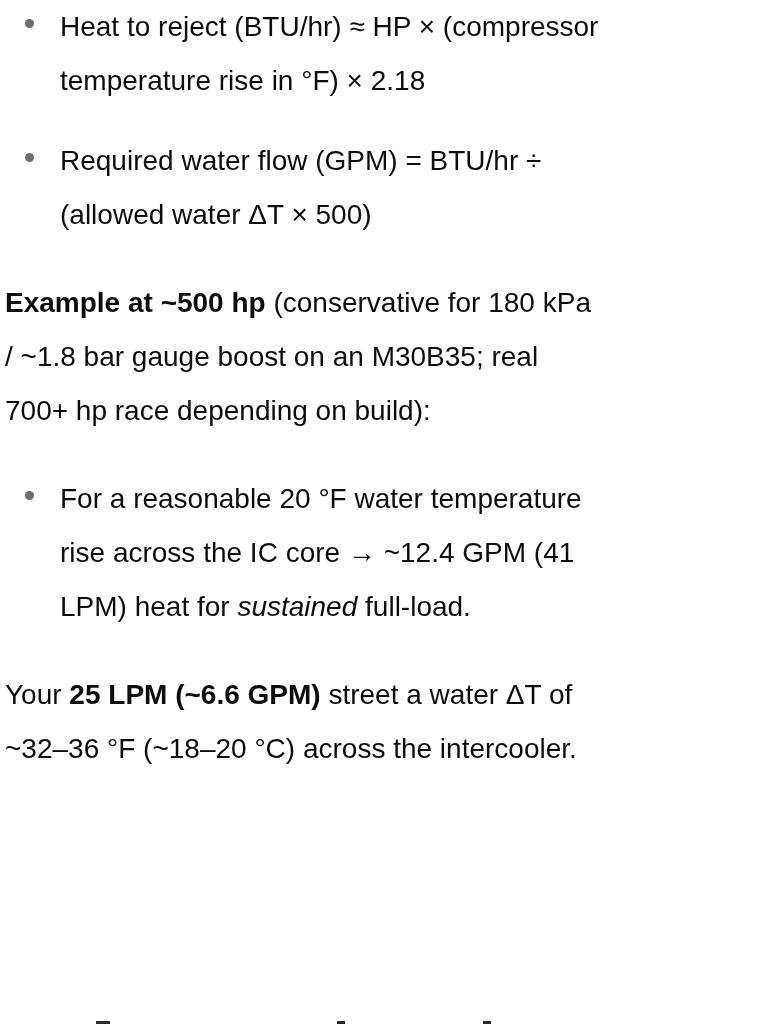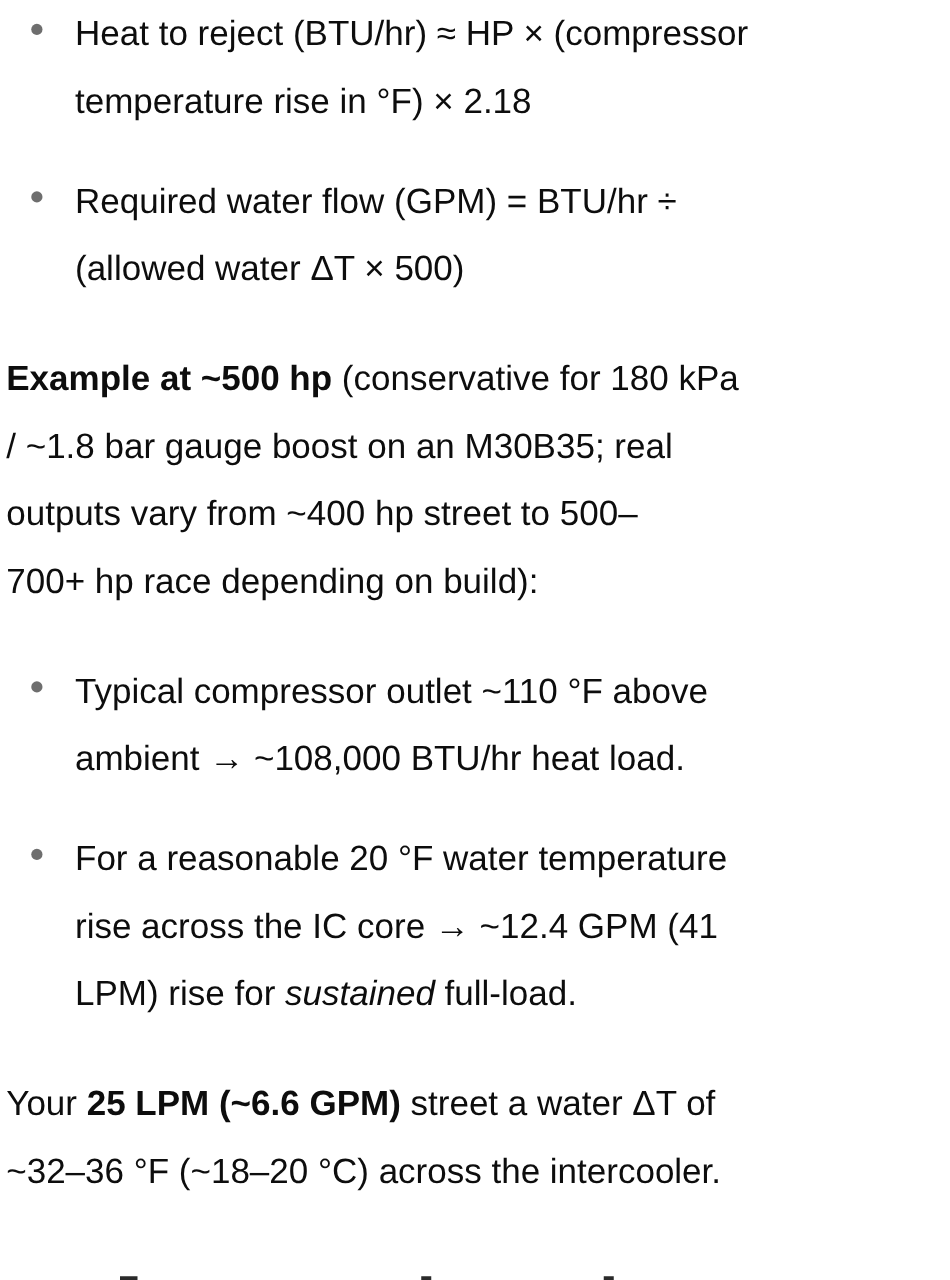--- a/index.html
+++ b/index.html
@@ -77,35 +77,29 @@
     <li>
       <span class="dot"></span>
       <span class="line"><span>Required water flow (GPM) = BTU/hr ÷</span></span>
       <span class="line"><span>(allowed water ΔT × 500)</span></span>
     </li>
   </ul>
 
   <div class="para">
     <span class="line"><span class="b">Example at ~500 hp</span><span> (conservative for 180 kPa</span></span>
     <span class="line"><span>/ ~1.8 bar gauge boost on an M30B35; real</span></span>
-    <span class="line"><span>outputs vary from ~400 hp street to 500–</span></span>
     <span class="line"><span>700+ hp race depending on build):</span></span>
   </div>
 
   <ul class="list list-block">
     <li>
       <span class="dot"></span>
-      <span class="line"><span>Typical compressor outlet ~110 °F above</span></span>
-      <span class="line"><span>ambient → ~108,000 BTU/hr heat load.</span></span>
-    </li>
-    <li>
-      <span class="dot"></span>
       <span class="line"><span>For a reasonable 20 °F water temperature</span></span>
       <span class="line"><span>rise across the IC core → ~12.4 GPM (41</span></span>
-      <span class="line"><span>LPM) rise for </span><span class="i">sustained</span><span> full-load.</span></span>
+      <span class="line"><span>LPM) heat for </span><span class="i">sustained</span><span> full-load.</span></span>
     </li>
   </ul>
 
   <div class="para">
     <span class="line"><span>Your </span><span class="b">25 LPM (~6.6 GPM)</span><span> street a water ΔT of</span></span>
     <span class="line"><span>~32–36 °F (~18–20 °C) across the intercooler.</span></span>
   </div>
 
   <span class="cut-fragment cut-a"></span>
   <span class="cut-fragment cut-b"></span>

